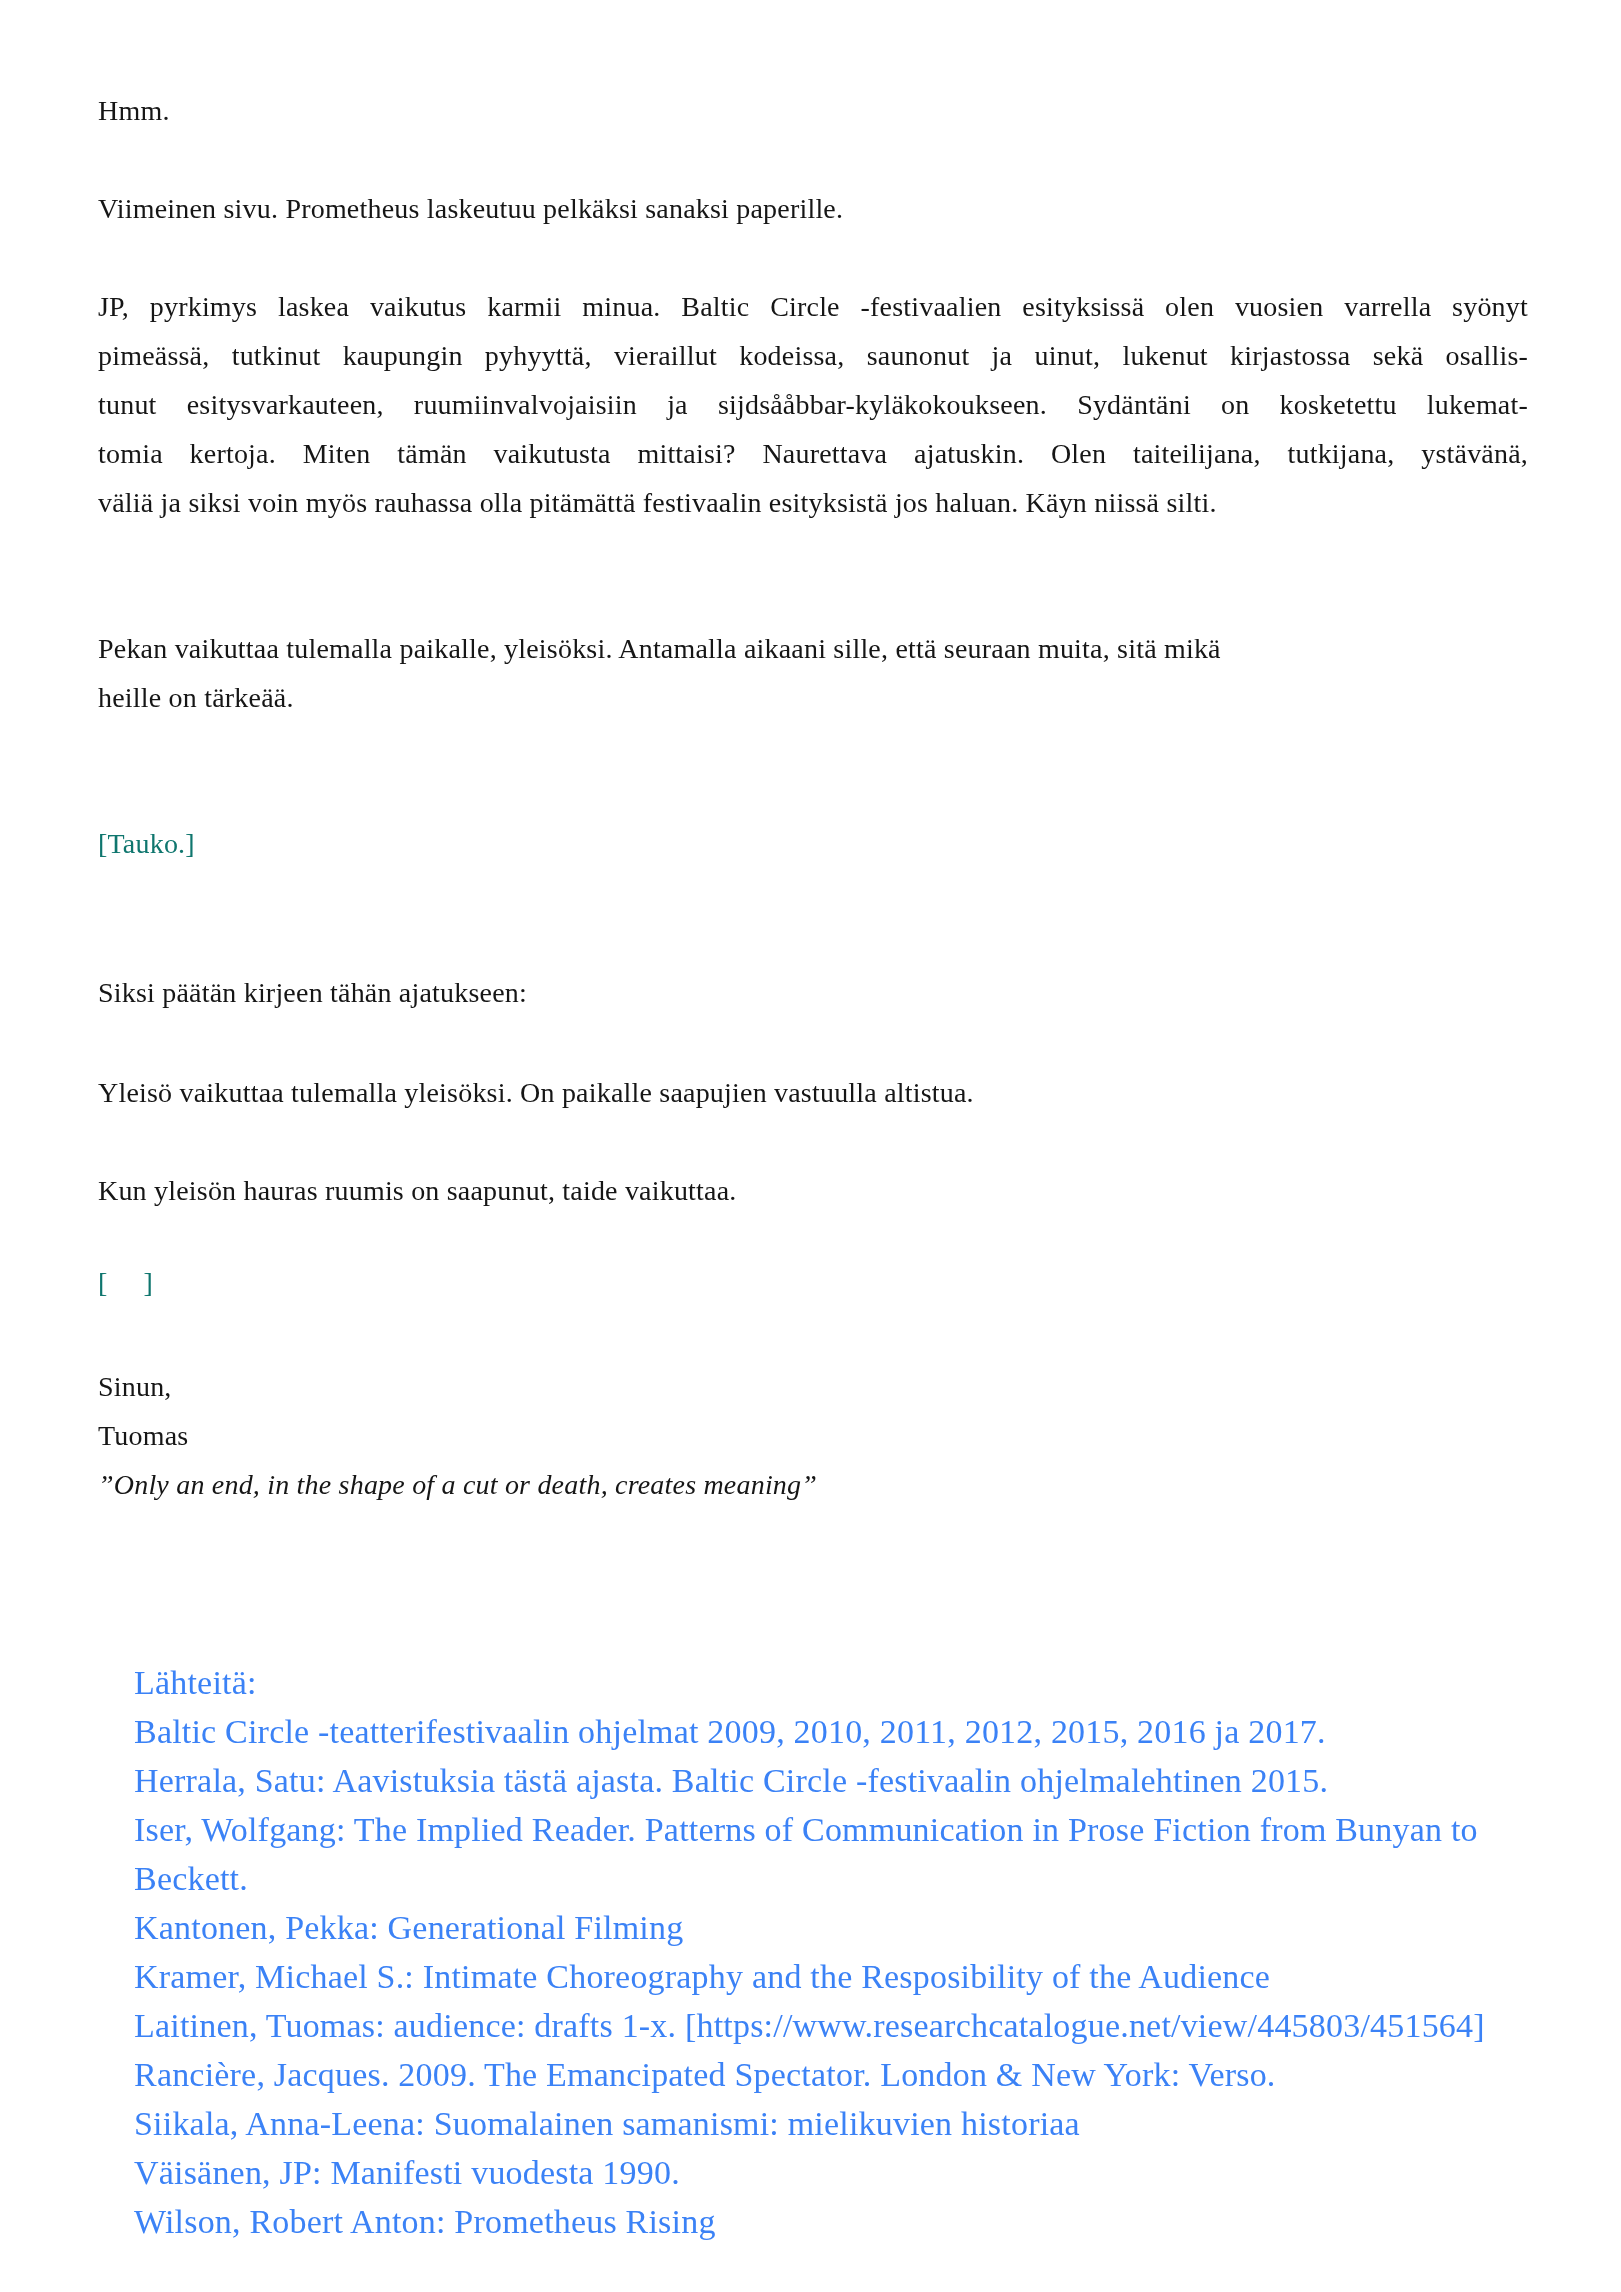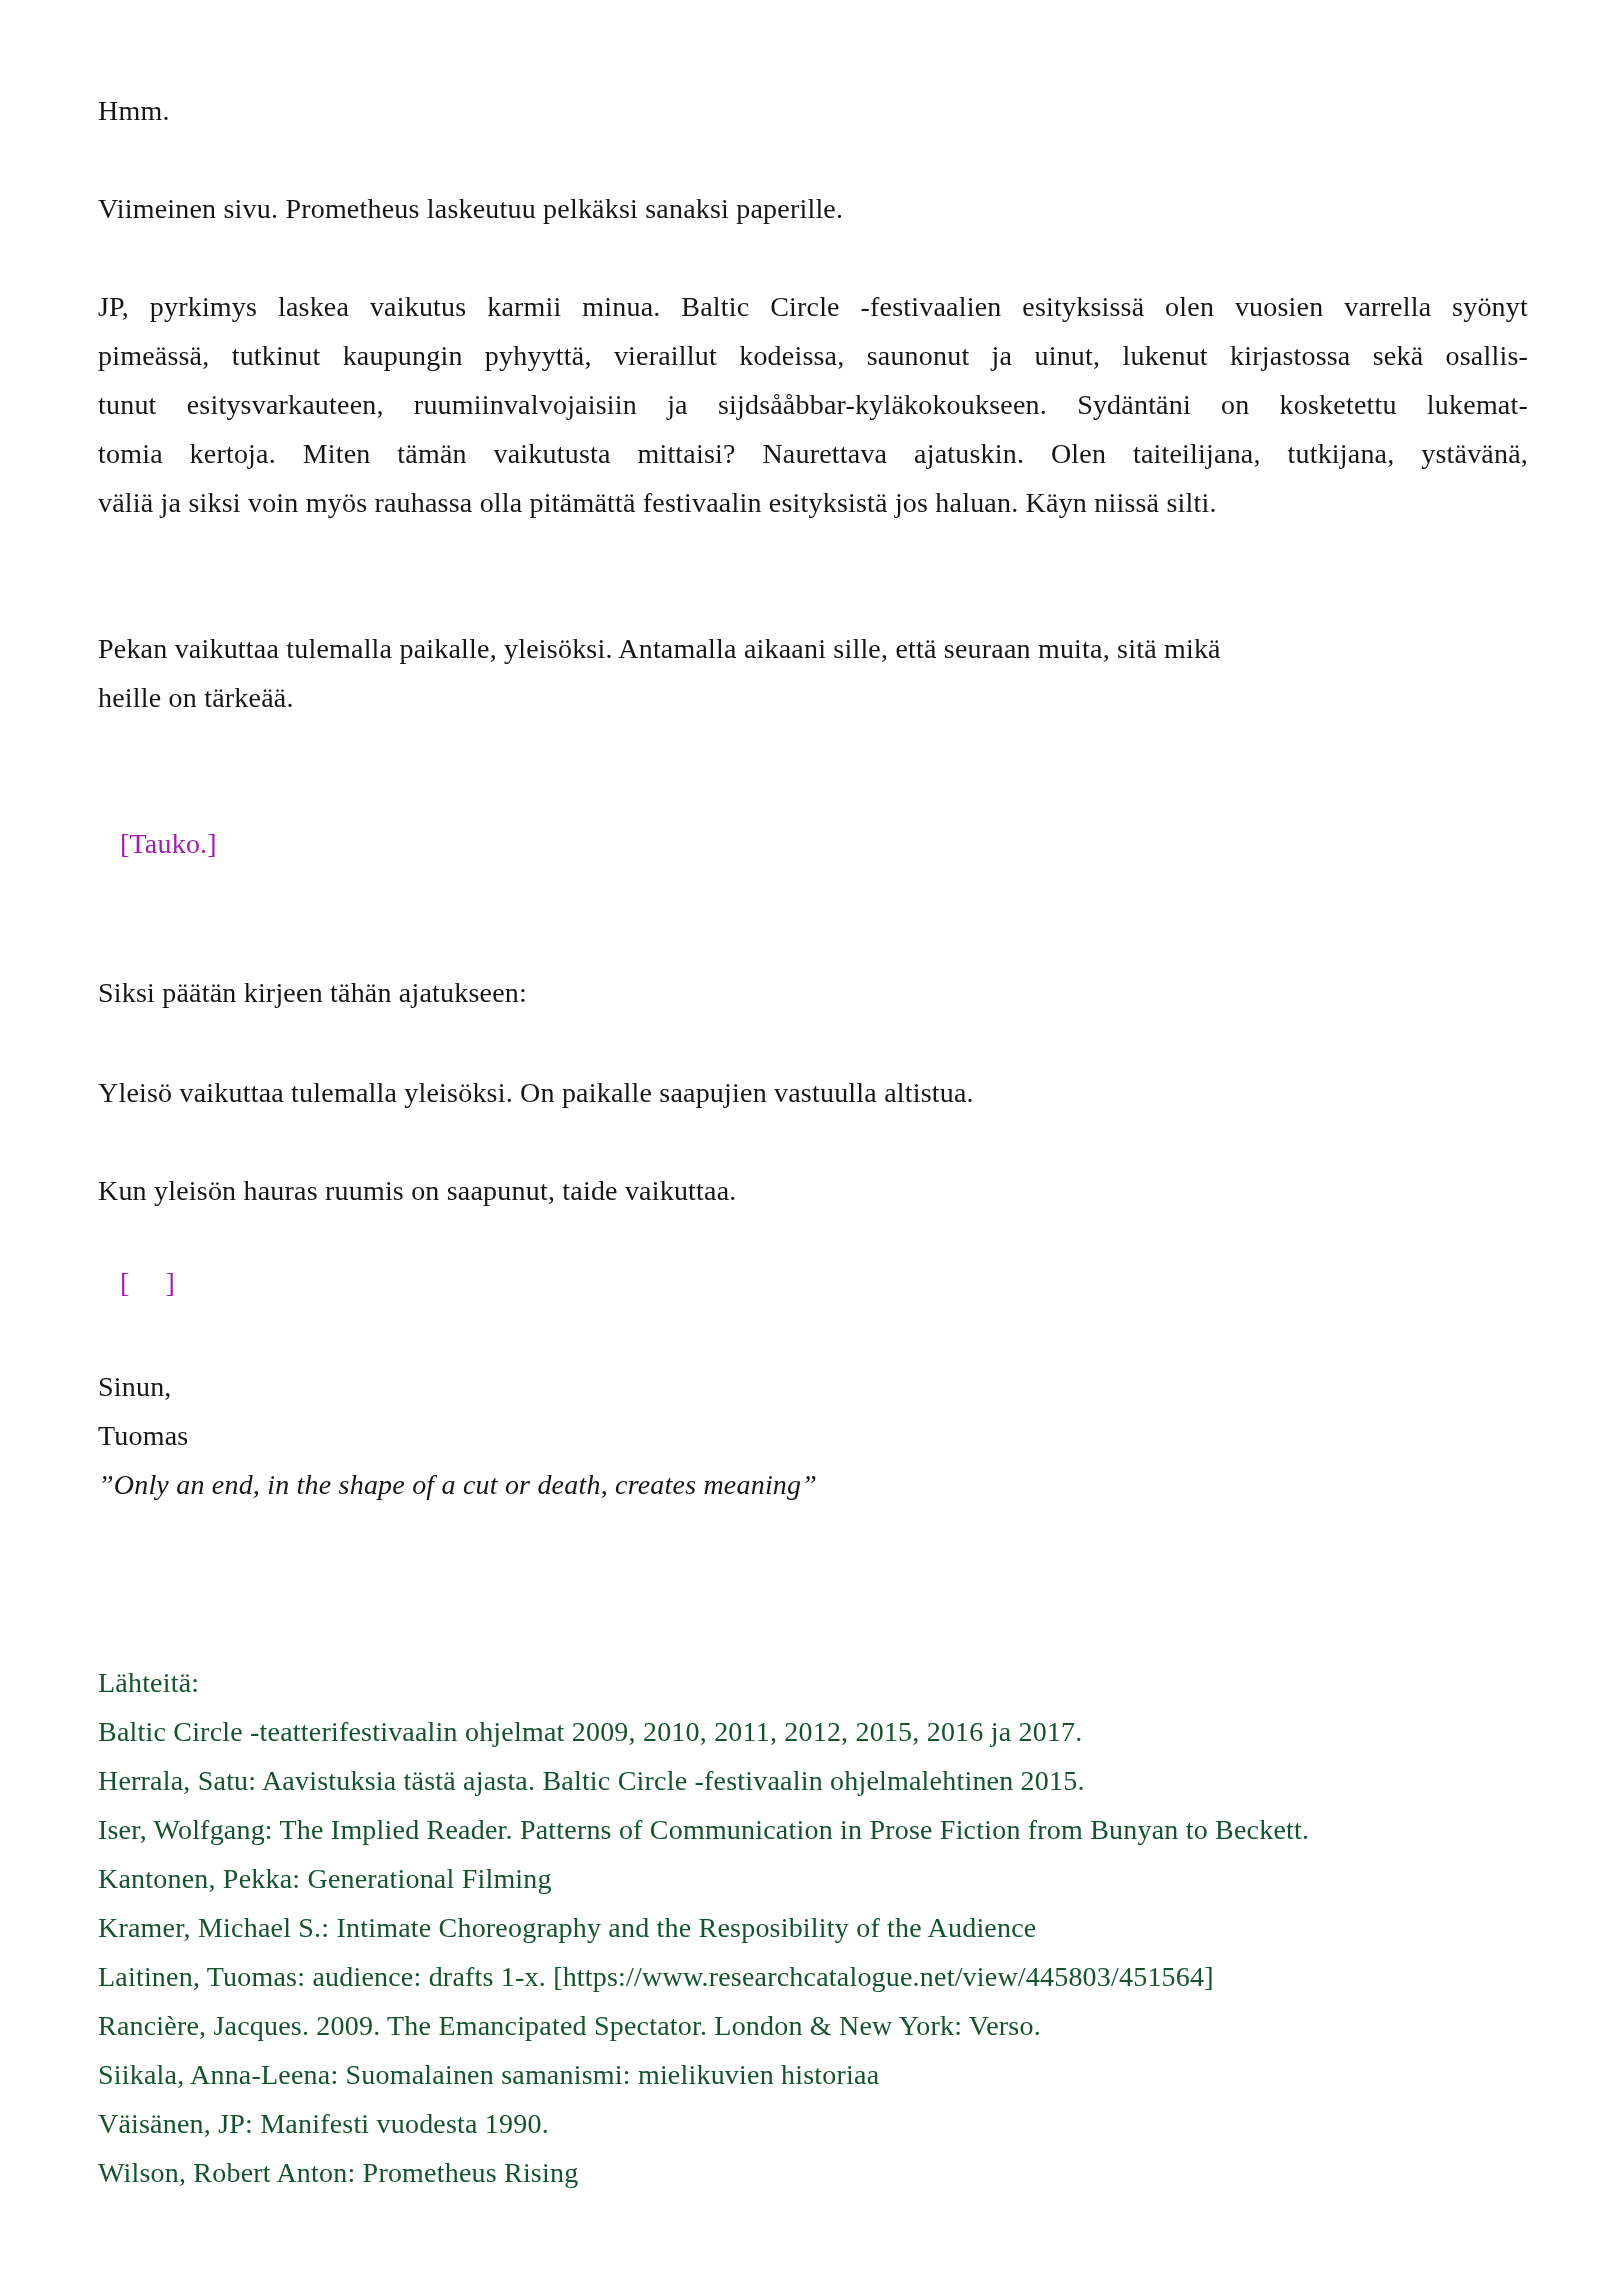--- a/index.html
+++ b/index.html
@@ -26,34 +26,34 @@
     letter-spacing: 0.2px;
   }
   .jline {
     text-align: justify;
     text-align-last: justify;
   }
   .lastline {
     text-align: left;
   }
   .red {
-    color: #a21caf;
-    margin-left: 22px;
+    color: #0f766e;
   }
   .pre {
     white-space: pre;
   }
   .italicquote {
     font-style: italic;
   }
   .sources {
-    color: #14532d;
-    font-size: 28px;
+    color: #3b82f6;
+    font-size: 34px;
     line-height: 49px;
     letter-spacing: 0.2px;
+    margin-left: 36px;
   }
 </style>
 </head>
 <body>
 
 <div class="page">
 
   <div class="block" style="top: 86px;">Hmm.</div>
 
   <div class="block" style="top: 184px;">Viimeinen sivu. Prometheus laskeutuu pelkäksi sanaksi paperille.</div>

